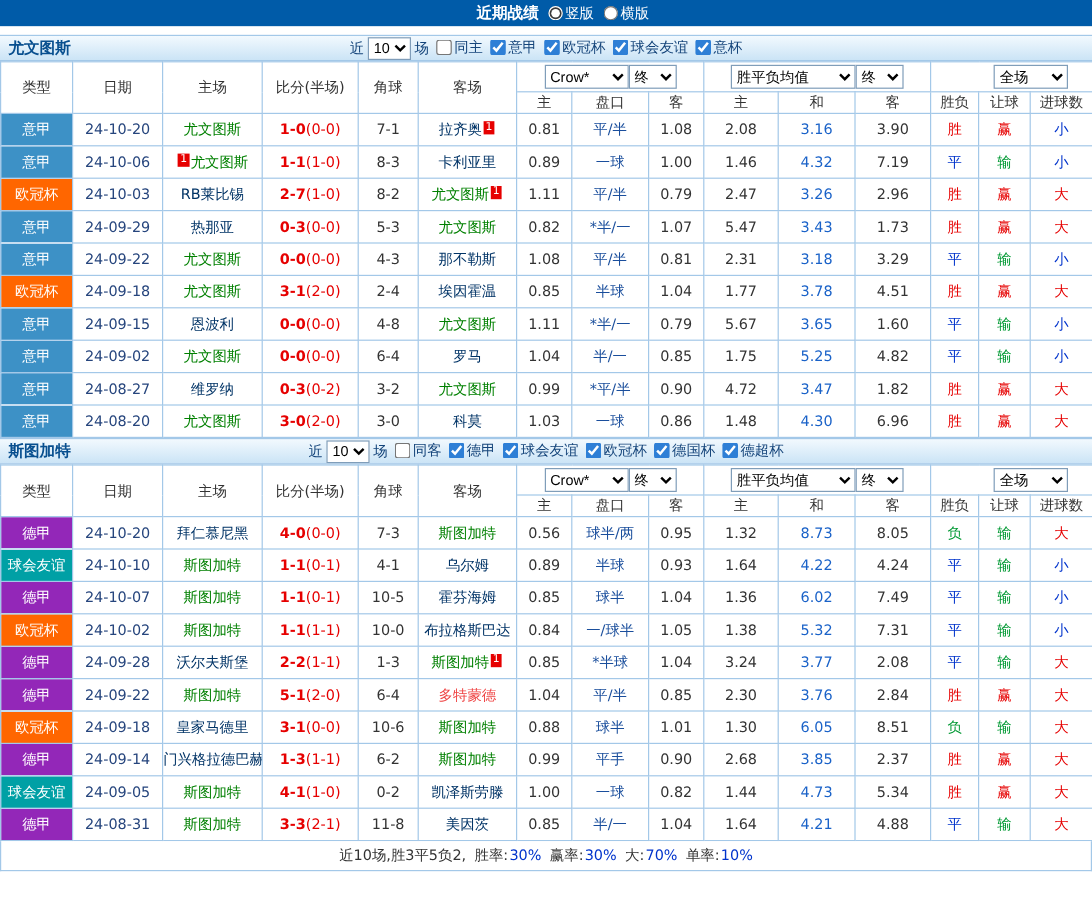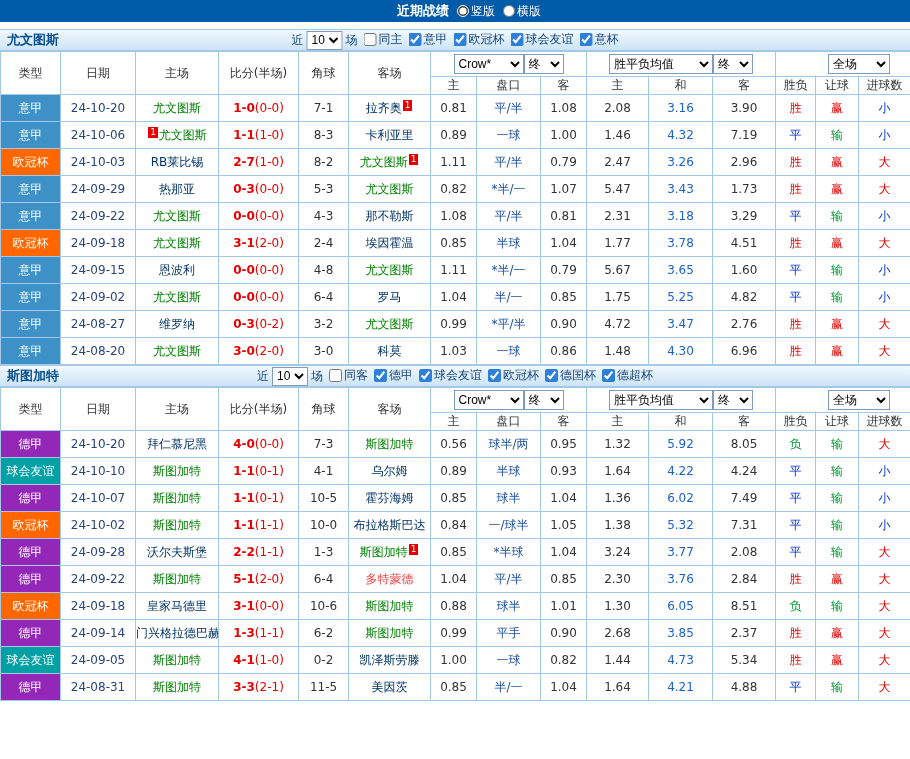--- a/index.html
+++ b/index.html
@@ -294,21 +294,21 @@
           <td class="c-date">24-08-27</td>
           <td class="c-team"><span style="color:#003366">维罗纳</span></td>
           <td class="c-score"><span class="ft">0-3</span><span class="ht">(0-2)</span></td>
           <td class="c-corner">3-2</td>
           <td class="c-team"><span style="color:#008000">尤文图斯</span></td>
           <td class="c-odd">0.99</td>
           <td class="c-hcap">*平/半</td>
           <td class="c-odd">0.90</td>
           <td class="c-odd">4.72</td>
           <td class="c-draw">3.47</td>
-          <td class="c-odd">2.76</td>
+          <td class="c-odd">1.82</td>
           <td style="color:#E60000">胜</td>
           <td style="color:#E60000">赢</td>
           <td style="color:#E60000">大</td>
         </tr>
         <tr>
           <td class="c-type" style="background:#3D91C6">意甲</td>
           <td class="c-date">24-08-20</td>
           <td class="c-team"><span style="color:#008000">尤文图斯</span></td>
           <td class="c-score"><span class="ft">3-0</span><span class="ht">(2-0)</span></td>
           <td class="c-corner">3-0</td>
@@ -408,21 +408,21 @@
           <td class="c-type" style="background:#9327B8">德甲</td>
           <td class="c-date">24-10-20</td>
           <td class="c-team"><span style="color:#003366">拜仁慕尼黑</span></td>
           <td class="c-score"><span class="ft">4-0</span><span class="ht">(0-0)</span></td>
           <td class="c-corner">7-3</td>
           <td class="c-team"><span style="color:#008000">斯图加特</span></td>
           <td class="c-odd">0.56</td>
           <td class="c-hcap">球半/两</td>
           <td class="c-odd">0.95</td>
           <td class="c-odd">1.32</td>
-          <td class="c-draw">5.92</td>
+          <td class="c-draw">8.73</td>
           <td class="c-odd">8.05</td>
           <td style="color:#009933">负</td>
           <td style="color:#009933">输</td>
           <td style="color:#E60000">大</td>
         </tr>
         <tr>
           <td class="c-type" style="background:#00A0A5">球会友谊</td>
           <td class="c-date">24-10-10</td>
           <td class="c-team"><span style="color:#008000">斯图加特</span></td>
           <td class="c-score"><span class="ft">1-1</span><span class="ht">(0-1)</span></td>
@@ -555,27 +555,34 @@
           <td class="c-odd">5.34</td>
           <td style="color:#E60000">胜</td>
           <td style="color:#E60000">赢</td>
           <td style="color:#E60000">大</td>
         </tr>
         <tr>
           <td class="c-type" style="background:#9327B8">德甲</td>
           <td class="c-date">24-08-31</td>
           <td class="c-team"><span style="color:#008000">斯图加特</span></td>
           <td class="c-score"><span class="ft">3-3</span><span class="ht">(2-1)</span></td>
-          <td class="c-corner">11-5</td>
+          <td class="c-corner">11-8</td>
           <td class="c-team"><span style="color:#003366">美因茨</span></td>
           <td class="c-odd">0.85</td>
           <td class="c-hcap">半/一</td>
           <td class="c-odd">1.04</td>
           <td class="c-odd">1.64</td>
           <td class="c-draw">4.21</td>
           <td class="c-odd">4.88</td>
           <td style="color:#0033CC">平</td>
           <td style="color:#009933">输</td>
           <td style="color:#E60000">大</td>
         </tr>
       </tbody>
   </table>
+  <div class="summary">
+      <span class="rec">近10场,胜3平5负2,</span>
+      <span class="stat">胜率:<span class="pct">30%</span></span>
+      <span class="stat">赢率:<span class="pct">30%</span></span>
+      <span class="stat">大:<span class="pct">70%</span></span>
+      <span class="stat">单率:<span class="pct">10%</span></span>
+    </div>
 </div>
 
 </body></html>

